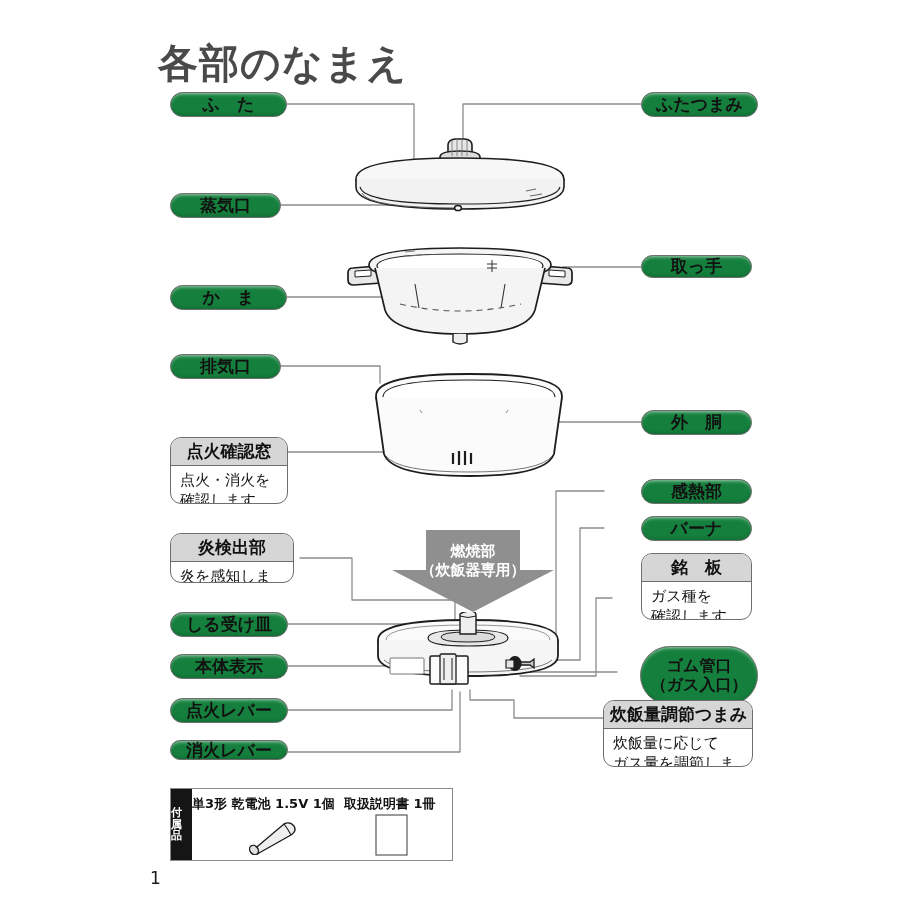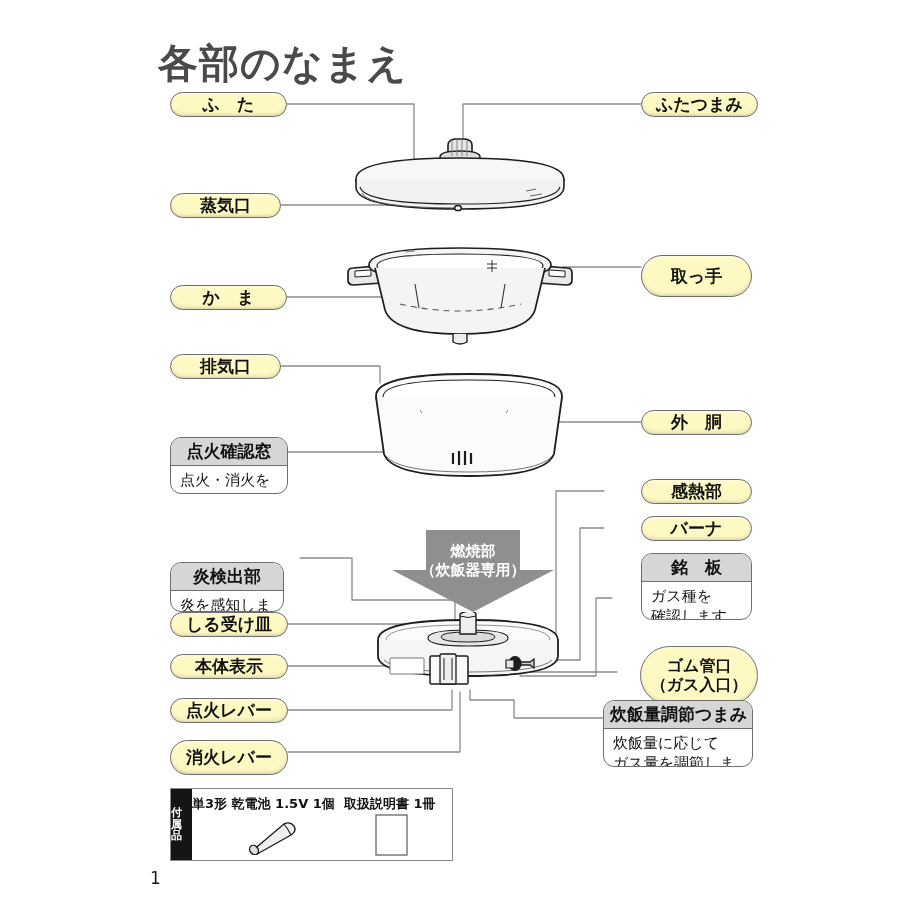--- a/index.html
+++ b/index.html
@@ -34,21 +34,21 @@
     position: absolute;
     left: 150px;
     top: 868px;
     font-size: 17px;
     color: #1a1a1a;
   }
   
   .pill {
     position: absolute;
     box-sizing: border-box;
-    background: #fef9c3;
+    background: #15803d;
     border: 1.2px solid #6e6e6e;
     border-radius: 999px;
     color: #111111;
     font-size: 17px;
     font-weight: bold;
     display: flex;
     align-items: center;
     justify-content: center;
     text-align: center;
     line-height: 1.18;
@@ -301,50 +301,50 @@
   </svg>
   <div id="burner-arrow-text">燃焼部
 （炊飯器専用）</div>
 
   <div class="pill" style="left:170px; top:92px; width:117px; height:25px;">ふ　た</div>
 
   <div class="pill" style="left:641px; top:92px; width:117px; height:25px;">ふたつまみ</div>
 
   <div class="pill" style="left:170px; top:193px; width:111px; height:25px;">蒸気口</div>
 
-  <div class="pill" style="left:641px; top:255px; width:111px; height:42px;">取っ手</div>
+  <div class="pill" style="left:641px; top:255px; width:111px; height:23px;">取っ手</div>
 
   <div class="pill" style="left:170px; top:285px; width:117px; height:25px;">か　ま</div>
 
   <div class="pill" style="left:170px; top:354px; width:111px; height:25px;">排気口</div>
 
   <div class="pill" style="left:641px; top:410px; width:111px; height:25px;">外　胴</div>
 
   <div class="pill" style="left:641px; top:479px; width:111px; height:25px;">感熱部</div>
 
   <div class="pill" style="left:641px; top:516px; width:111px; height:25px;">バーナ</div>
 
   <div class="pill" style="left:170px; top:612px; width:118px; height:25px;">しる受け皿</div>
 
   <div class="pill" style="left:170px; top:654px; width:118px; height:25px;">本体表示</div>
 
   <div class="pill" style="left:170px; top:698px; width:118px; height:25px;">点火レバー</div>
 
-  <div class="pill" style="left:170px; top:740px; width:118px; height:35px;">消火レバー</div>
+  <div class="pill" style="left:170px; top:740px; width:118px; height:20px;">消火レバー</div>
 
   <div class="pill" style="left:640px; top:646px; width:118px; height:59px; font-size:16px;">ゴム管口
 （ガス入口）</div>
 
-  <div class="cbox" style="left:170px; top:437px; width:118px; height:57px;">
+  <div class="cbox" style="left:170px; top:437px; width:118px; height:67px;">
     <div class="cbox-head">点火確認窓</div>
     <div class="cbox-body">点火・消火を
-ふたつまみ。</div>
-  </div>
-
-  <div class="cbox" style="left:170px; top:533px; width:114px; height:50px;margin-top:29px;">
+確認します。</div>
+  </div>
+
+  <div class="cbox" style="left:170px; top:533px; width:124px; height:50px;">
     <div class="cbox-head">炎検出部</div>
     <div class="cbox-body">炎を感知します。</div>
   </div>
 
   <div class="cbox" style="left:641px; top:553px; width:111px; height:67px;">
     <div class="cbox-head">銘　板</div>
     <div class="cbox-body">ガス種を
 確認します。</div>
   </div>
 

